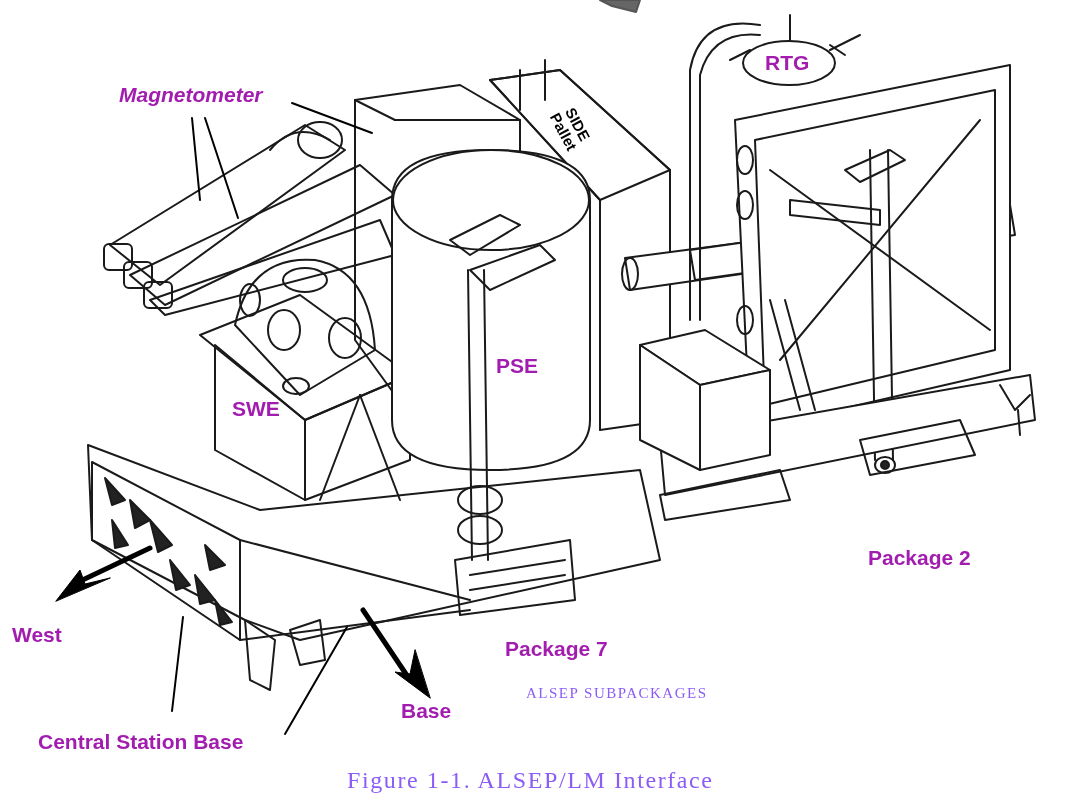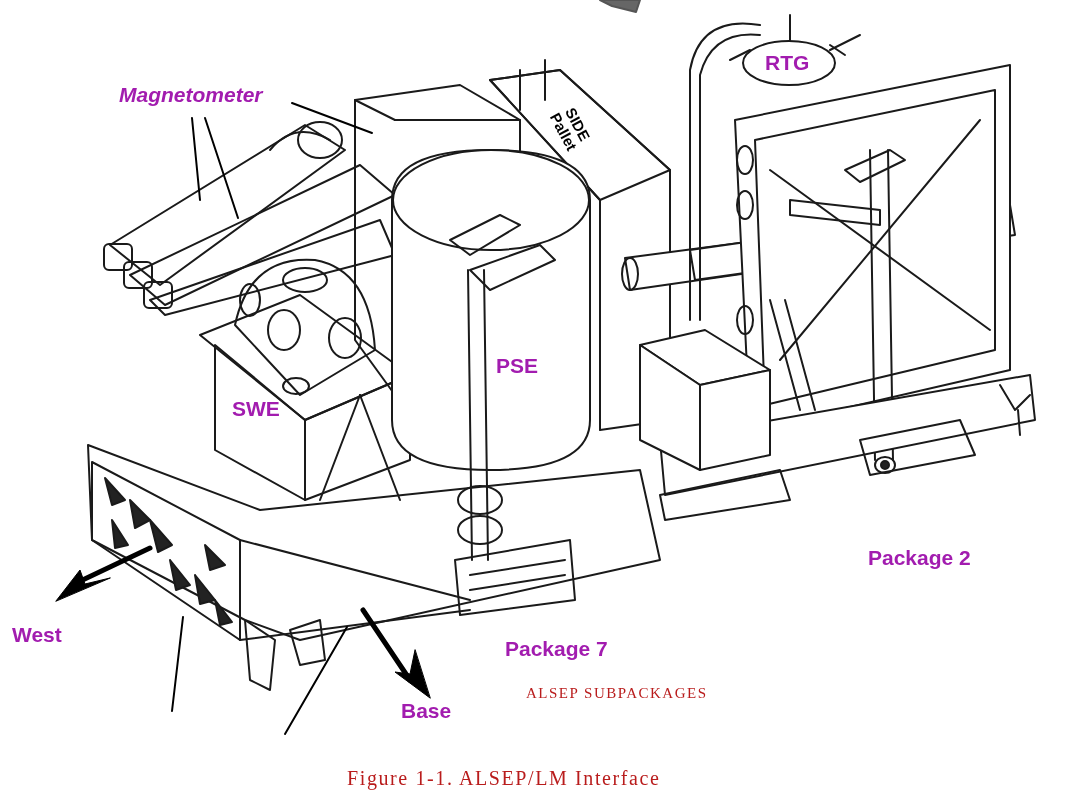--- a/index.html
+++ b/index.html
@@ -4,24 +4,24 @@
 <style>
   html, body { margin: 0; padding: 0; background: #ffffff; }
   body { width: 1081px; height: 807px; position: relative; overflow: hidden; }
   .stage { position: absolute; left: 0; top: 0; width: 1081px; height: 807px; }
   svg.art { position: absolute; left: 0; top: 0; }
   .lbl {
     position: absolute; font-family: "Liberation Sans", sans-serif;
     font-weight: bold; color: #a21caf; font-size: 21px; white-space: nowrap; line-height: 1;
   }
   .cap {
-    position: absolute; font-family: "Liberation Serif", serif; color: #b91c1c; white-space: nowrap; line-height: 1;
+    position: absolute; font-family: "Liberation Serif", serif; color: #8b5cf6; white-space: nowrap; line-height: 1;
   }
   .sub { font-size: 15px; letter-spacing: 1.5px; }
-  .fig { font-size: 20px; letter-spacing: 1.6px; }
+  .fig { font-size: 24px; letter-spacing: 1.6px; }
   .side { font-size: 15px; transform: rotate(62deg); transform-origin: left top; line-height: 1.05; text-align: center; }
 </style>
 </head>
 <body>
 
 <div class="stage">
 
   <svg class="art" width="1081" height="807" viewBox="0 0 1081 807" fill="none" stroke="#1a1a1a" stroke-width="2" stroke-linejoin="round" stroke-linecap="round">
 
     <polygon points="600,0 640,0 636,12 612,6" fill="#666" stroke="#555"></polygon>
@@ -170,16 +170,17 @@
     <div>SIDE</div>
     <div>Pallet</div>
   </div>
 
   <div class="lbl" style="left:496px; top:328px;margin-top:27px;">PSE</div>
   <div class="lbl" style="left:232px; top:398px;">SWE</div>
   <div class="lbl" style="left:868px; top:499px;margin-top:48px;">Package 2</div>
   <div class="lbl" style="left:505px; top:638px;">Package 7</div>
   <div class="lbl" style="left:12px; top:624px;">West</div>
   <div class="lbl" style="left:401px; top:700px;">Base</div>
+  <div class="lbl" style="left:38px; top:731px;">Central Station Base</div>
 
   <div class="cap sub" style="left:526px; top:686px;">ALSEP SUBPACKAGES</div>
   <div class="cap fig" style="left:347px; top:768px;">Figure 1-1.  ALSEP/LM Interface</div>
 </div>
 
 </body></html>

